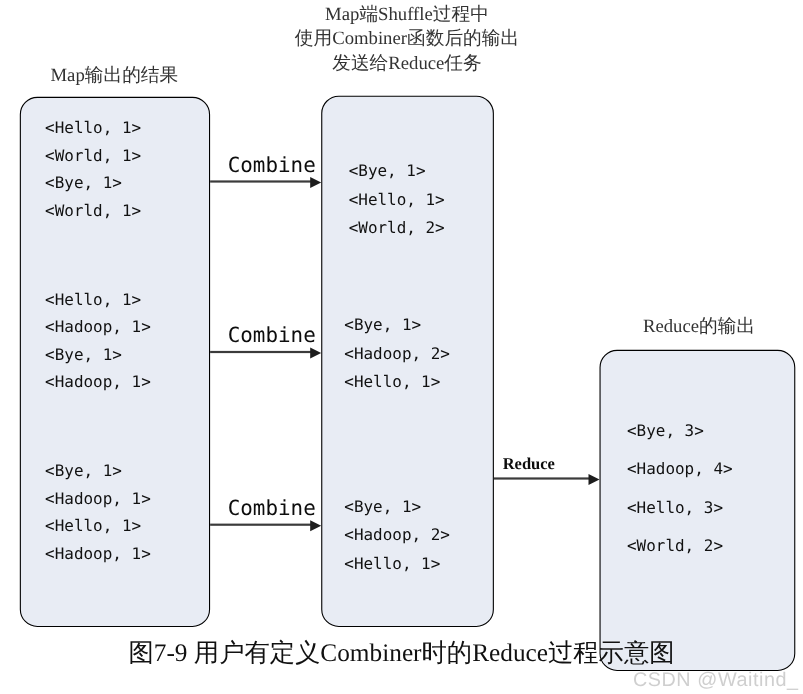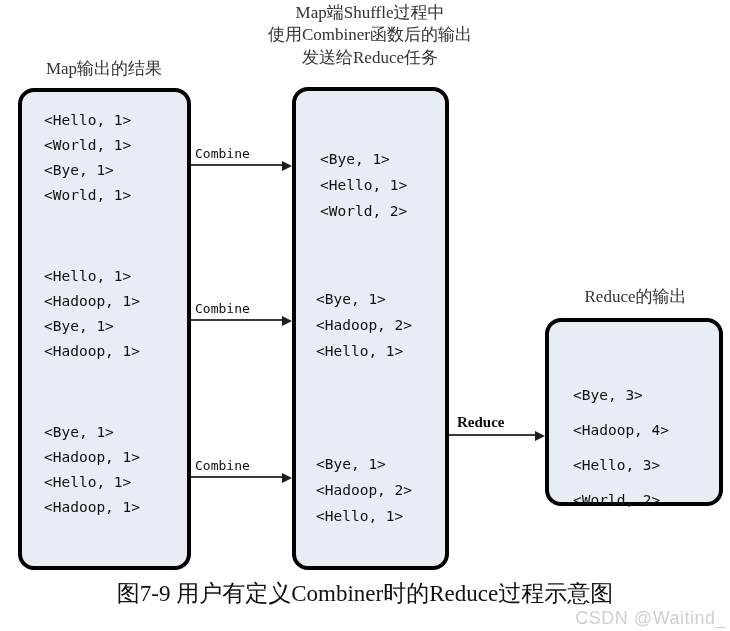--- a/index.html
+++ b/index.html
@@ -48,27 +48,27 @@
     left: 543px;
     top: 286px;
     width: 185px;
     font-size: 17px;
   }
 
   
   .box {
     position: absolute;
     background: #e8ecf4;
-    border: 4px solid #000000;
+    border: 1px solid #000000;
     border-radius: 16px;
     box-sizing: border-box;
   }
   #box-map-output   { left: 18px;  top: 88px;  width: 173px; height: 482px; }
   #box-combiner-out { left: 292px; top: 87px;  width: 157px; height: 483px; }
-  #box-reduce-out   { left: 545px; top: 318px; width: 178px; height: 188px; }
+  #box-reduce-out   { left: 545px; top: 318px; width: 178px; height: 292px; }
 
   
   .pair-group {
     position: absolute;
     left: 0;
     width: 100%;
     box-sizing: border-box;
     padding-left: 22px;
   }
   .pair {
@@ -113,24 +113,24 @@
     position: absolute;
     bottom: 1.5px;
     right: 0;
     width: 0; height: 0;
     border-top: 5.5px solid transparent;
     border-bottom: 5.5px solid transparent;
     border-left: 10px solid #1d1d1d;
   }
   .arrow .alabel {
     position: absolute;
-    left: 4px;
+    left: 16px;
     bottom: 11px;
     font-family: "DejaVu Sans Mono", "Liberation Mono", monospace;
-    font-size: 13px;
+    font-size: 19px;
     color: #0d0d0d;
     white-space: nowrap;
   }
   #arrow-combine-1 { left: 191px; top: 138px; width: 101px; }
   #arrow-combine-2 { left: 191px; top: 293px; width: 101px; }
   #arrow-combine-3 { left: 191px; top: 450px; width: 101px; }
   #arrow-reduce    { left: 449px; top: 408px; width: 96px; }
   #arrow-reduce .alabel {
     font-family: "Liberation Serif", "DejaVu Serif", serif;
     font-weight: bold;

